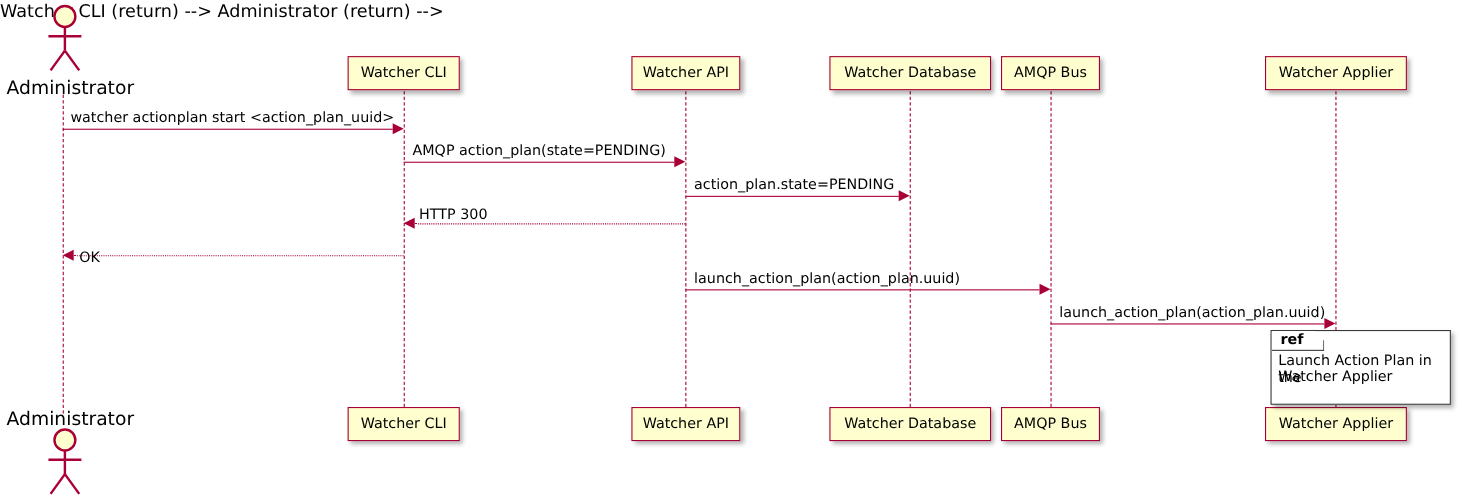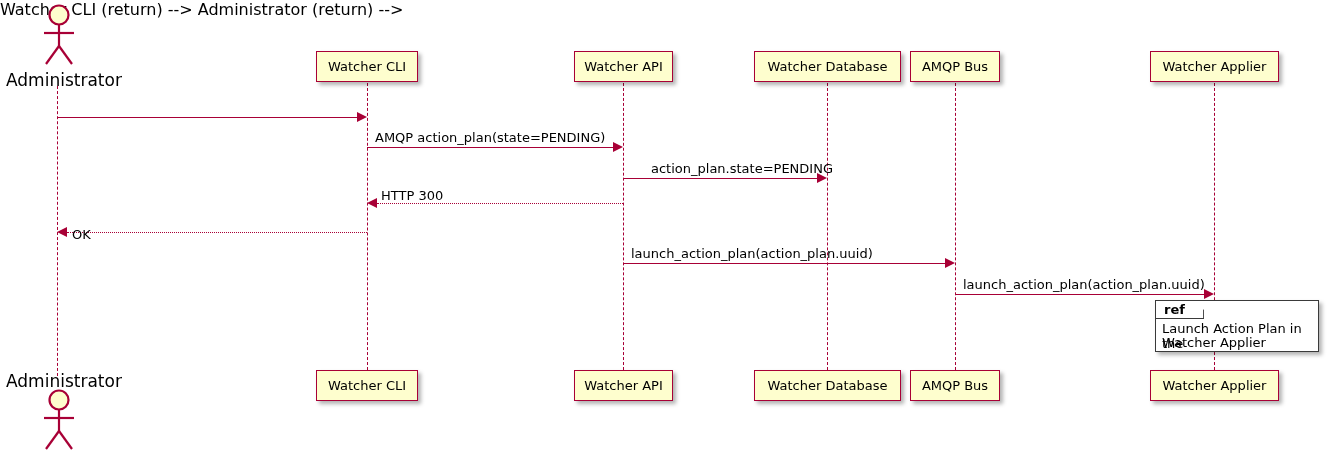--- a/index.html
+++ b/index.html
@@ -176,30 +176,31 @@
   <div class="pbox" style="left:910px; top:370px; width:90px; height:31px;">
     <span>AMQP Bus</span>
   </div>
   <div class="pbox" style="left:1150px; top:370px; width:129px; height:31px;">
     <span>Watcher Applier</span>
   </div>
 
   
   <div class="msg-line" style="left:57px; top:117px; width:300px;"></div>
   <div class="arrow-head right" style="left:357px; top:112px;"></div>
+  <div class="msg-text" style="left:64px; top:101px;">watcher actionplan start &lt;action_plan_uuid&gt;</div>
 
   
   <div class="msg-line" style="left:367px; top:147px; width:246px;"></div>
   <div class="arrow-head right" style="left:613px; top:142px;"></div>
   <div class="msg-text" style="left:375px; top:131px;">AMQP action_plan(state=PENDING)</div>
 
   
   <div class="msg-line" style="left:623px; top:178px; width:194px;"></div>
   <div class="arrow-head right" style="left:817px; top:173px;"></div>
-  <div class="msg-text" style="left:631px; top:162px;margin-left:20px;">action_plan.state=PENDING</div>
+  <div class="msg-text" style="left:631px; top:162px;">action_plan.state=PENDING</div>
 
    Watcher CLI (return) --&gt;
   <div class="msg-line dotted" style="left:377px; top:203px; width:246px;"></div>
   <div class="arrow-head left" style="left:367px; top:198px;"></div>
   <div class="msg-text" style="left:381px; top:189px;">HTTP 300</div>
 
    Administrator (return) --&gt;
   <div class="msg-line dotted" style="left:67px; top:232px; width:300px;"></div>
   <div class="arrow-head left" style="left:57px; top:227px;"></div>
   <div class="msg-text" style="left:72px; top:228px;">OK</div>
@@ -208,19 +209,19 @@
   <div class="msg-line" style="left:623px; top:263px; width:322px;"></div>
   <div class="arrow-head right" style="left:945px; top:258px;"></div>
   <div class="msg-text" style="left:631px; top:247px;">launch_action_plan(action_plan.uuid)</div>
 
   
   <div class="msg-line" style="left:955px; top:294px; width:249px;"></div>
   <div class="arrow-head right" style="left:1204px; top:289px;"></div>
   <div class="msg-text" style="left:963px; top:278px;">launch_action_plan(action_plan.uuid)</div>
 
   
-  <div class="ref-frame" style="left:1155px; top:300px; width:164px; height:52px;">
+  <div class="ref-frame" style="left:1155px; top:300px; width:164px; height:68px;">
     <div class="ref-tab">ref</div>
     <div class="ref-body" style="top:20px;">Launch Action Plan in the</div>
     <div class="ref-body" style="top:34px;">Watcher Applier</div>
   </div>
 
 </div>
 
 </body></html>

